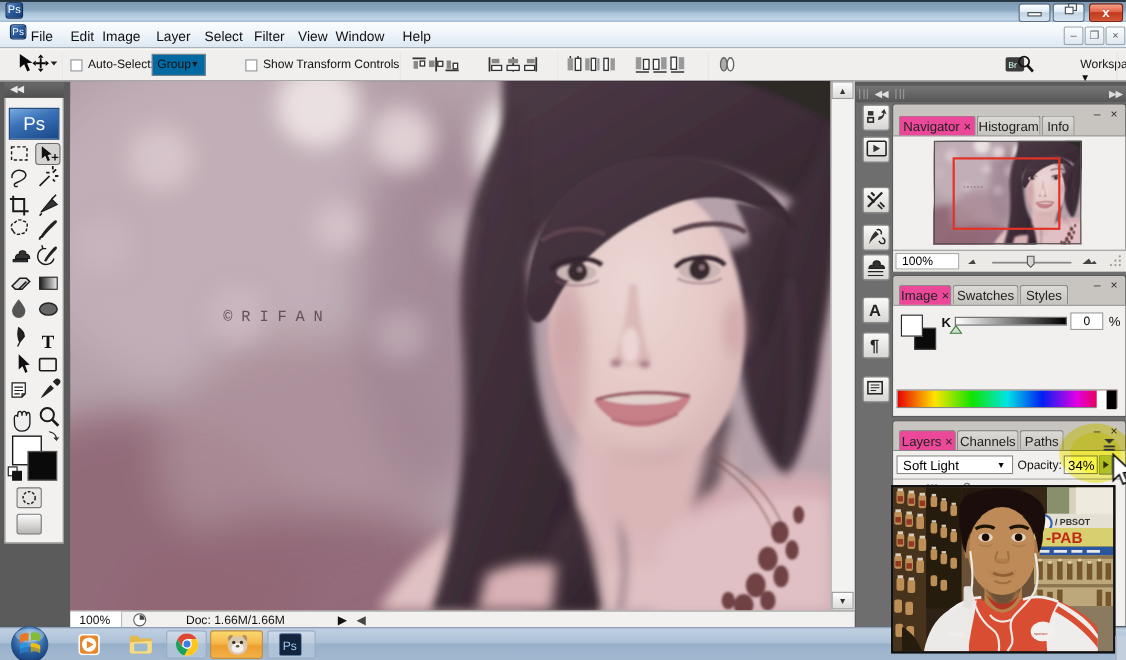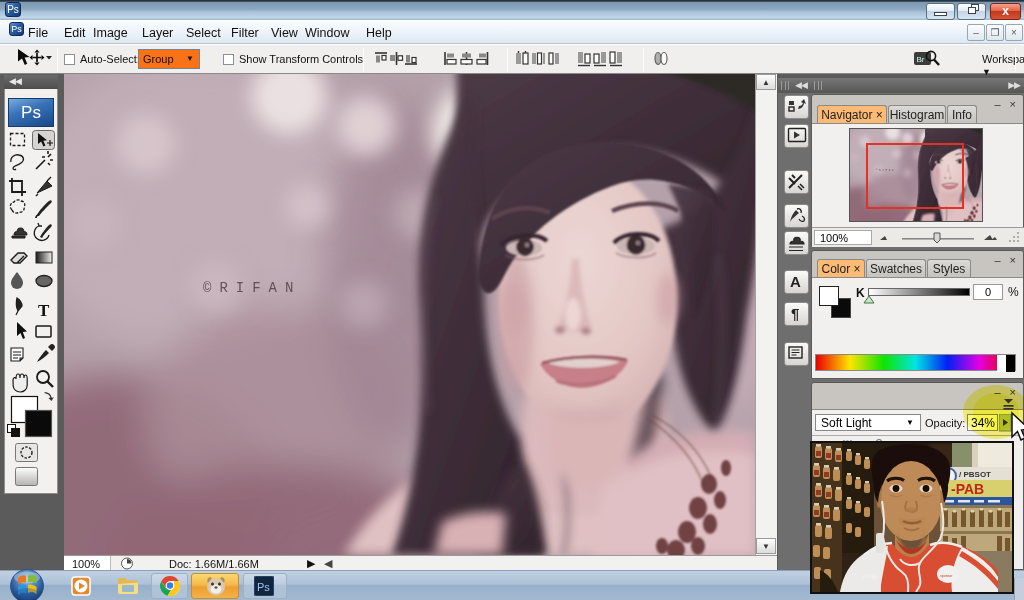--- a/index.html
+++ b/index.html
@@ -14,41 +14,41 @@
 .wbtn.red{background:linear-gradient(#f5a188 0%,#e2634a 45%,#c03a1e 50%,#d55435 100%);border-color:#7e2413}
 
 #menubar{left:0;top:20px;width:1024px;height:24px;background:linear-gradient(#fbfdfe 0%,#eef4fa 50%,#dde8f2 100%);border-bottom:1px solid #b9c3cd}
 #menubar .mi{position:absolute;top:6px;font-size:12.5px;color:#101010}
 .cbtn{position:absolute;top:4px;width:18px;height:17px;background:linear-gradient(#fcfdfe,#dfe7ee);border:1px solid #98a6b2;border-radius:2px;color:#55606a;font-size:10px;text-align:center;line-height:15px}
 
 #optbar{left:0;top:44px;width:1024px;height:30px;background:#f0efed;border-bottom:1px solid #898989;border-top:1px solid #fff}
 .sep{position:absolute;top:3px;height:24px;width:1px;background:#b5b5b3;border-right:1px solid #fcfcfc}
 .chk{position:absolute;width:11px;height:11px;background:#fff;border:1px solid #8a9097}
 .olabel{position:absolute;font-size:11px;color:#111}
-#groupdd{position:absolute;left:138px;top:4px;width:62px;height:20px;background:#f97316;border:1px solid #7b838c;font-size:11px;color:#111;padding:3px 4px}
+#groupdd{position:absolute;left:138px;top:4px;width:49px;height:20px;background:#0369a1;border:1px solid #7b838c;font-size:11px;color:#111;padding:3px 4px}
 
 #toolhead{left:4px;top:75px;width:54px;height:14px;background:linear-gradient(#6a6a6a,#4e4e4e);color:#e8e8e8;font-size:9px;line-height:13px;padding-left:5px;letter-spacing:-1px}
 #toolbox{left:4px;top:89px;width:54px;height:405px;background:#f2f1ef;border:1px solid #8e8e8e;border-top:none}
 #pslogo{left:8px;top:98px;width:46px;height:29px;background:linear-gradient(160deg,#7aabe0 0%,#3a72b8 40%,#174788 100%);color:#fff;font-size:17px;text-align:center;line-height:28px;border:1px solid #123b70}
 
 #photo{left:64px;top:74px;width:691px;height:481px;background:#b3a0a8}
 #vscroll{left:755px;top:74px;width:22px;height:481px;background:#f2f2f0;border-left:1px solid #a0a0a0}
 .scrbtn{position:absolute;width:20px;height:16px;background:linear-gradient(#fdfdfd,#dcdcda);border:1px solid #9a9a9a;color:#333;font-size:8px;text-align:center;line-height:15px}
 #statusbar{left:64px;top:555px;width:713px;height:15px;background:#f2f1ef;border-top:1px solid #9a9a9a;font-size:11px;color:#111}
 
 #dockhead{left:778px;top:78px;width:246px;height:15px;background:linear-gradient(#767676,#565656);color:#ddd}
 #dockstrip{left:778px;top:93px;width:35px;height:477px;background:#6e6e6e}
 #panelbg{left:813px;top:93px;width:211px;height:477px;background:#6e6e6e}
 .dbtn{position:absolute;left:784px;width:25px;height:24px;background:linear-gradient(#fafaf8,#d6d5d2);border:1px solid #8b8b8b;border-radius:3px}
 .panel{position:absolute;left:811px;width:213px;background:#c8c5c0;border:1px solid #5a5a5a;border-radius:3px 3px 0 0}
 .ptitle{height:9px}
 .pminx{position:absolute;right:4px;top:3px;font-size:11px;color:#333;letter-spacing:3px}
 .tabrow{position:absolute;left:0;width:100%;height:18px}
 .tab{position:absolute;top:0;height:18px;font-size:12px;color:#222;text-align:center;border:1px solid #8a8a88;border-bottom:none;border-radius:3px 3px 0 0;background:linear-gradient(#dcdad6,#c6c3be);padding-top:2px}
-.tab.act{background:#fdba74;z-index:2}
+.tab.act{background:#ec4899;z-index:2}
 .pbody{position:absolute;left:0;width:100%;background:#f2f0ee;border-top:1px solid #8a8a88}
 
 #webcam{left:810px;top:441px;width:204px;height:153px;border:2px solid #111;background:#333;z-index:30}
 
 #taskbar{left:0;top:570px;width:1024px;height:30px;background:linear-gradient(#c0d0e1 0%,#adc1d7 45%,#97b0ca 50%,#a3b9d0 100%);border-top:1px solid #8ba1b9;z-index:20}
 .tkbtn{position:absolute;top:2px;width:38px;height:26px;border-radius:3px}
 .tkbtn.plain{background:linear-gradient(#eef4fa55,#c9d8e755);border:1px solid #9db0c4}
 .tkbtn.orange{background:linear-gradient(#fad96e 0%,#f5b84d 45%,#ee9f2e 55%,#f3b14a 100%);border:1px solid #c98e2e}
 </style></head>
 <body>
@@ -505,21 +505,21 @@
         </svg>
       </div>
     </div>
   </div>
 
   <div class="panel" style="top:250px;height:129px">
     <div class="ptitle">
         <span class="pminx">– ×</span>
       </div>
     <div class="tabrow" style="top:8px">
-      <div class="tab act" style="left:5px;width:48px">Color ×</div>
+      <div class="tab act" style="left:5px;width:48px">Image ×</div>
       <div class="tab" style="left:54px;width:60px">Swatches</div>
       <div class="tab" style="left:115px;width:44px">Styles</div>
     </div>
     <div class="pbody" style="top:26px;height:101px">
       <div style="position:absolute;left:7px;top:8px;width:20px;height:20px;background:#fff;border:1.5px solid #222;z-index:2"></div>
       <div style="position:absolute;left:19px;top:20px;width:20px;height:20px;background:#0a0a0a;border:1.5px solid #444"></div>
       <div style="position:absolute;left:44px;top:8px;font-size:12px;font-weight:bold;color:#111">K</div>
       <div style="position:absolute;left:56px;top:10px;width:102px;height:8px;border:1px solid #666;background:linear-gradient(90deg,#fff,#000)"></div>
       <svg style="position:absolute;left:50px;top:17px" width="14" height="10" viewBox="0 0 14 10">
           <path d="M7,1 L12,8 L2,8 Z" fill="#cfe0cf" stroke="#3a7a3a" stroke-width="1"></path>
@@ -530,20 +530,25 @@
         <div style="position:absolute;right:8px;top:0;width:10px;height:17px;background:#fff"></div>
         <div style="position:absolute;right:0;top:0;width:9px;height:17px;background:#000"></div>
       </div>
     </div>
   </div>
 
   <div class="panel" style="top:382px;height:188px">
     <div class="ptitle">
         <span class="pminx">– ×</span>
       </div>
+    <div class="tabrow" style="top:8px">
+      <div class="tab act" style="left:5px;width:52px">Layers ×</div>
+      <div class="tab" style="left:58px;width:56px">Channels</div>
+      <div class="tab" style="left:115px;width:40px">Paths</div>
+    </div>
     <div class="pbody" style="top:26px;height:160px">
       <div style="position:absolute;left:3px;top:4px;width:106px;height:17px;background:#fff;border:1px solid #888;font-size:12px;padding:1px 0 0 5px">Soft Light<span style="position:absolute;right:6px;top:3px;font-size:8px">▼</span></div>
       <div style="position:absolute;left:113px;top:7px;font-size:11px;color:#111">Opacity:</div>
       <div style="position:absolute;left:155px;top:4px;width:31px;height:17px;background:#fff;border:1px solid #888;font-size:12px;padding:1px 0 0 3px">34%</div>
       <svg style="position:absolute;left:187px;top:4px" width="13" height="18" viewBox="0 0 13 18">
           <rect width="12" height="17" fill="#b8c87a" stroke="#7a8a4a"></rect>
           <path d="M4,5 l5,3.5 l-5,3.5 Z" fill="#333"></path>
         </svg>
       <div style="position:absolute;left:0px;top:25px;width:213px;height:20px;border-top:1px solid #aaa;font-size:10px;color:#222">
         <span style="position:absolute;left:4px;top:4px">Lock:</span>

